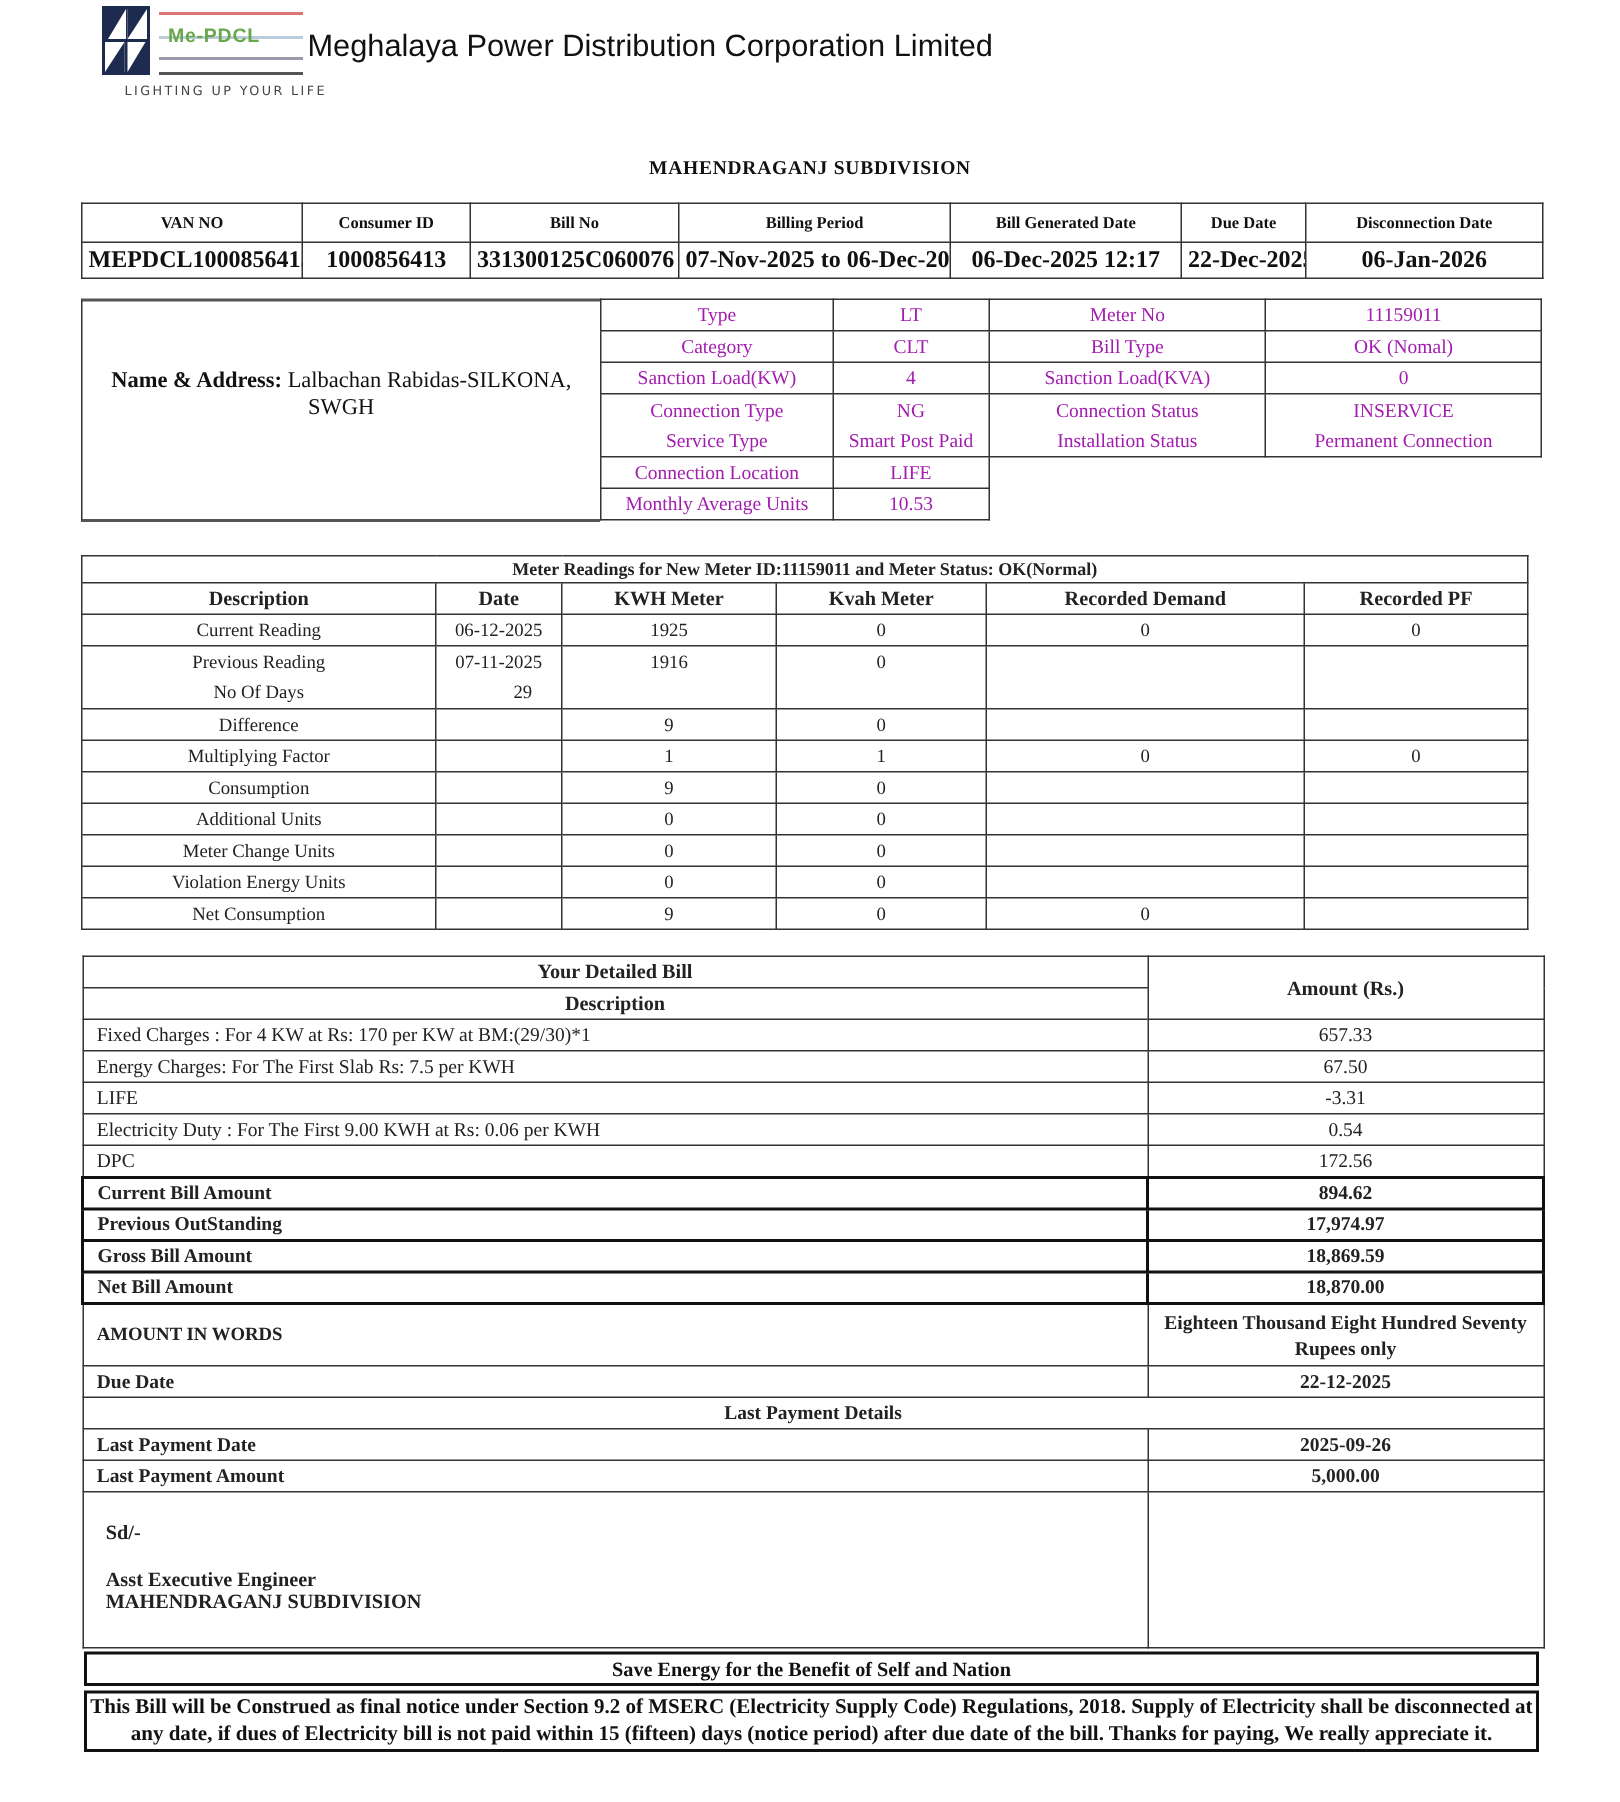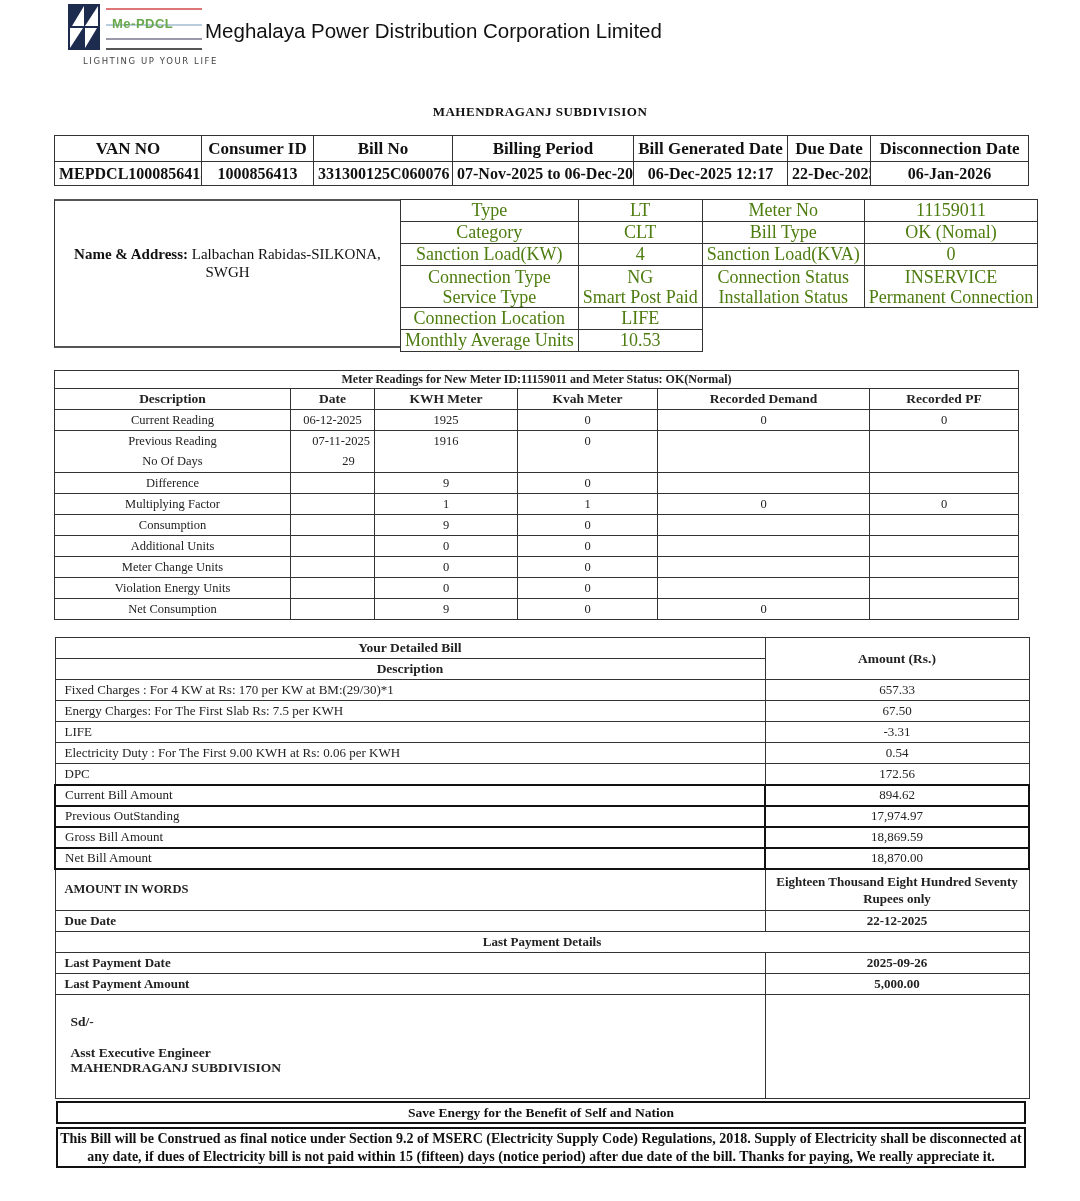--- a/index.html
+++ b/index.html
@@ -18,43 +18,43 @@
   .logo-tag { position: absolute; left: 15px; top: 52px; font-family: "DejaVu Sans", sans-serif; font-size: 8.5px; letter-spacing: 1.6px; color: #444; white-space: nowrap; }
   .company { left: 205px; top: 19px; font-family: "Liberation Sans", sans-serif; font-size: 20.5px; font-weight: 500; color: #111; white-space: nowrap; }
 
   .subdiv { left: 0; width: 1080px; top: 104px; text-align: center; font-size: 13px; font-weight: bold; letter-spacing: 0.5px; }
 
   table { border-collapse: collapse; table-layout: fixed; }
   td, th { padding: 0 4px; font-weight: normal; text-align: center; white-space: nowrap; overflow: hidden; }
 
   
   .t1 { left: 54px; top: 135px; width: 974px; }
-  .t1 td { border: 1.5px solid #333; font-size: 17px; font-weight: bold; height: 26px; }
+  .t1 td { border: 1.5px solid #333; font-size: 11px; font-weight: bold; height: 26px; }
   .t1 tr.vals td { height: 24px; font-size: 16px; margin-left: 40px; }
 
   
   .info-wrap { left: 54px; top: 199px; width: 974px; height: 149px; }
   .name-box { position: absolute; left: 0; top: 0; width: 346px; height: 149px; border-top: 2px solid #555; border-bottom: 2px solid #555; border-left: 1.5px solid #333; display: flex; align-items: center; justify-content: center; text-align: center; font-size: 15px; line-height: 18px; padding: 0 10px 22px; }
   .name-box b { font-weight: bold; }
   .t-info { position: absolute; left: 346px; top: 0; }
-  .t-info td { border: 1.2px solid #333; font-size: 18px; height: 21px; color: #4d7c0f; }
+  .t-info td { border: 1.2px solid #333; font-size: 13px; height: 21px; color: #a21caf; }
   .t-info td.dbl { height: 42px; line-height: 20px; }
 
   
   .t-meter { left: 54px; top: 370px; width: 964px; }
   .t-meter td { border: 1.2px solid #333; font-size: 12.5px; height: 21px; color: #222; }
   .t-meter tr.title td { font-weight: bold; font-size: 12px; height: 18px; }
   .t-meter tr.head td { font-weight: bold; font-size: 13.5px; height: 21px; }
 
   
   .t-bill { left: 54px; top: 637px; width: 974px; }
   .t-bill td { border: 1.2px solid #333; font-size: 13px; height: 21px; color: #222; }
   .t-bill td.desc { text-align: left; padding-left: 9px; }
   .t-bill tr.hd td { font-weight: bold; font-size: 13.5px; }
-  .t-bill tr.tot td { border: 2.2px solid #111; font-weight: normal; height: 21px; }
+  .t-bill tr.tot td { border: 2.2px solid #111; font-weight: bold; height: 21px; }
   .t-bill td.bold { font-weight: bold; }
   .t-bill tr.words td { height: 42px; }
   .t-bill td.wrap { white-space: normal; line-height: 17px; }
   .t-bill tr.sig td { height: 104px; vertical-align: top; }
   .sig-block { text-align: left; padding: 19px 0 0 11px; font-weight: bold; font-size: 13.5px; line-height: 15px; }
 
   
   .save { left: 56px; top: 1101px; width: 970px; height: 23px; border: 2px solid #111; text-align: center; font-weight: bold; font-size: 13.5px; line-height: 20px; }
   .notice { left: 56px; top: 1127px; width: 970px; height: 41px; border: 2px solid #111; text-align: center; font-weight: bold; font-size: 14px; line-height: 18px; padding: 1px 2px; }
 </style>
@@ -208,21 +208,21 @@
       <tr>
         <td>Current Reading</td>
         <td>06-12-2025</td>
         <td>1925</td>
         <td>0</td>
         <td>0</td>
         <td>0</td>
       </tr>
       <tr>
         <td style="border-bottom: none;">Previous Reading</td>
-        <td style="border-bottom: none; text-align: right;">07-11-2025</td>
+        <td style="border-bottom: none;">07-11-2025</td>
         <td style="border-bottom: none;">1916</td>
         <td style="border-bottom: none;">0</td>
         <td style="border-bottom: none;"></td>
         <td style="border-bottom: none;"></td>
       </tr>
       <tr>
         <td style="border-top: none;">No Of Days</td>
         <td style="border-top: none; padding-left: 36px;">29</td>
         <td style="border-top: none;"></td>
         <td style="border-top: none;"></td>

